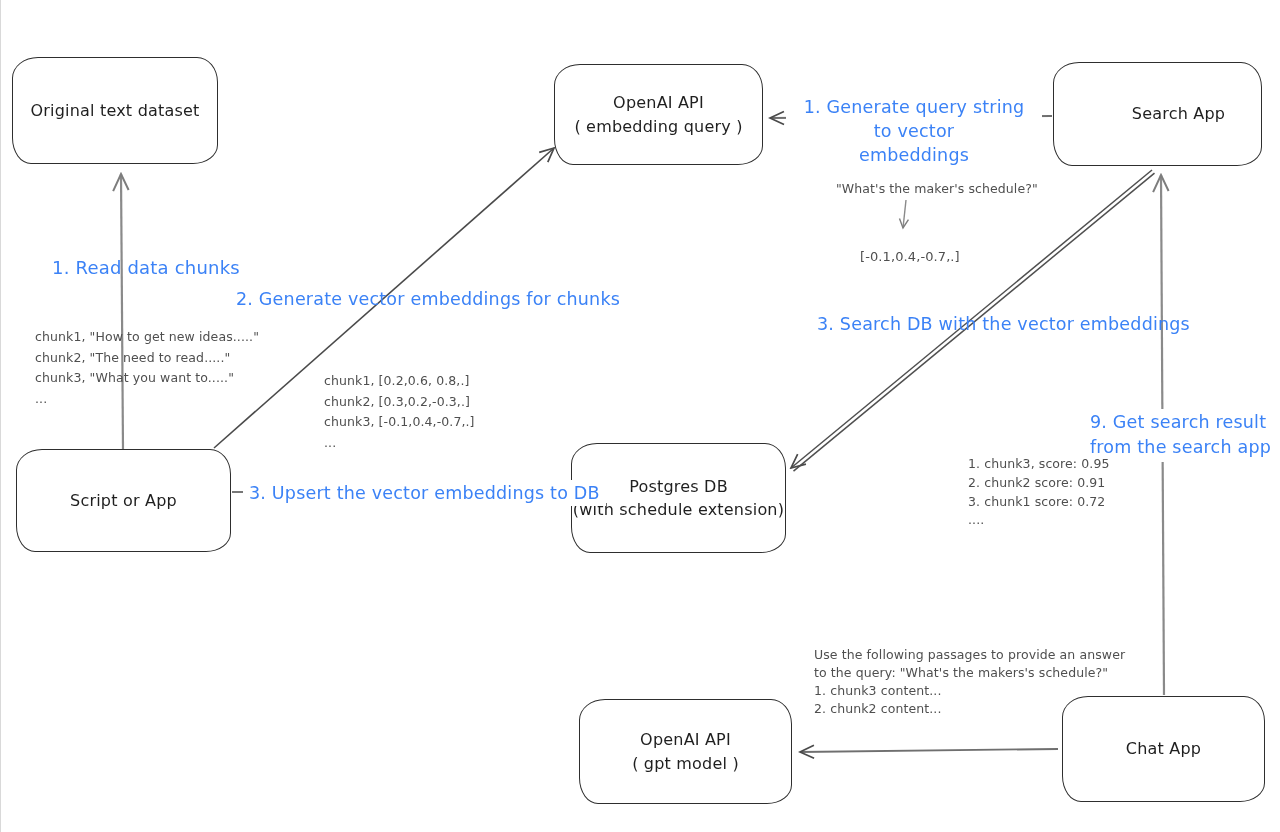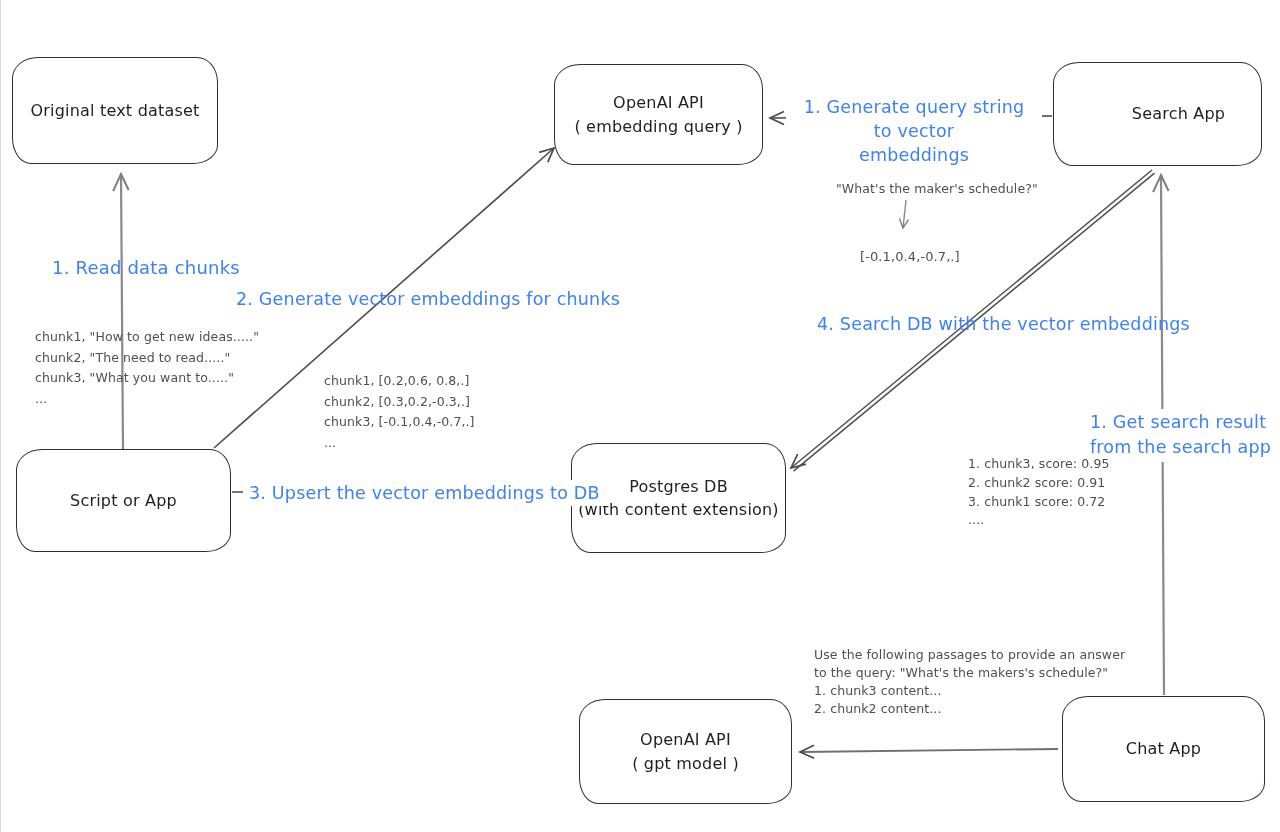--- a/index.html
+++ b/index.html
@@ -92,21 +92,21 @@
   <div class="node" style="left:1053px;top:62px;width:209px;height:104px;padding-left:42px;">
     <span>Search App</span>
   </div>
 
   <div class="node" style="left:16px;top:449px;width:215px;height:103px;">
     <span>Script or App</span>
   </div>
 
   <div class="node" style="left:571px;top:443px;width:215px;height:110px;">
     <span>Postgres DB</span>
-    <span>(with content extension)</span>
+    <span>(with schedule extension)</span>
   </div>
 
   <div class="node" style="left:579px;top:699px;width:213px;height:105px;">
     <span>OpenAI API</span>
     <span>( gpt model )</span>
   </div>
 
   <div class="node" style="left:1062px;top:696px;width:203px;height:106px;justify-content:center;">
     <span>Chat App</span>
   </div>
@@ -115,24 +115,24 @@
 
   <div class="edge-label" style="left:236px;top:287px;">2. Generate vector embeddings for chunks</div>
 
   <div class="edge-label mask" style="left:243px;top:480px;">3. Upsert the vector embeddings to DB</div>
 
   <div class="edge-label mask center" style="left:786px;top:94px;width:244px;">
     <span class="ann-line">1. Generate query string to vector</span>
     <span class="ann-line">embeddings</span>
   </div>
 
-  <div class="edge-label" style="left:817px;top:312px;">4. Search DB with the vector embeddings</div>
+  <div class="edge-label" style="left:817px;top:312px;">3. Search DB with the vector embeddings</div>
 
   <div class="edge-label mask" style="left:1084px;top:409px;line-height:1.45;">
-    <span class="ann-line">1. Get search result</span>
+    <span class="ann-line">9. Get search result</span>
     <span class="ann-line">from the search app</span>
   </div>
 
 
   <div class="annotation" style="left:35px;top:327px;">
     <span class="ann-line">chunk1, "How to get new ideas....."</span>
     <span class="ann-line">chunk2, "The need to read....."</span>
     <span class="ann-line">chunk3, "What you want to....."</span>
     <span class="ann-line">...</span>
   </div>

